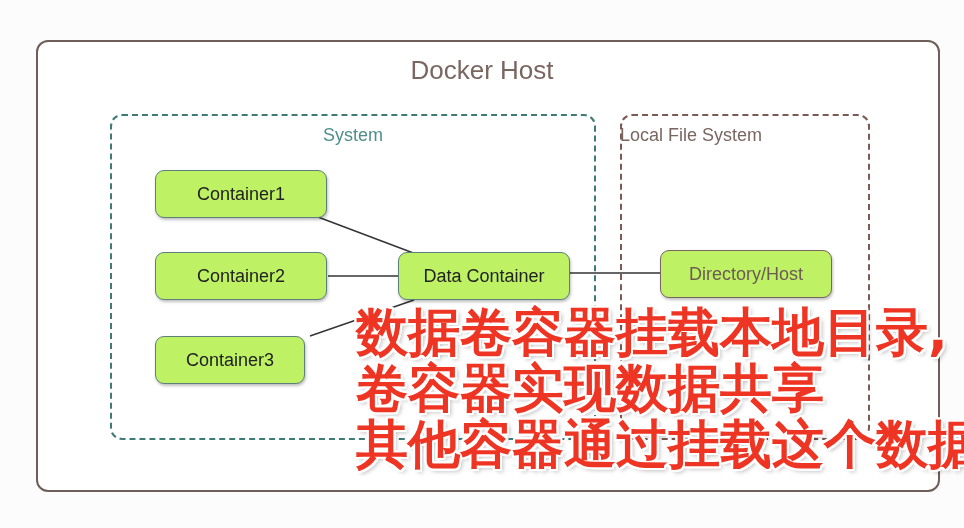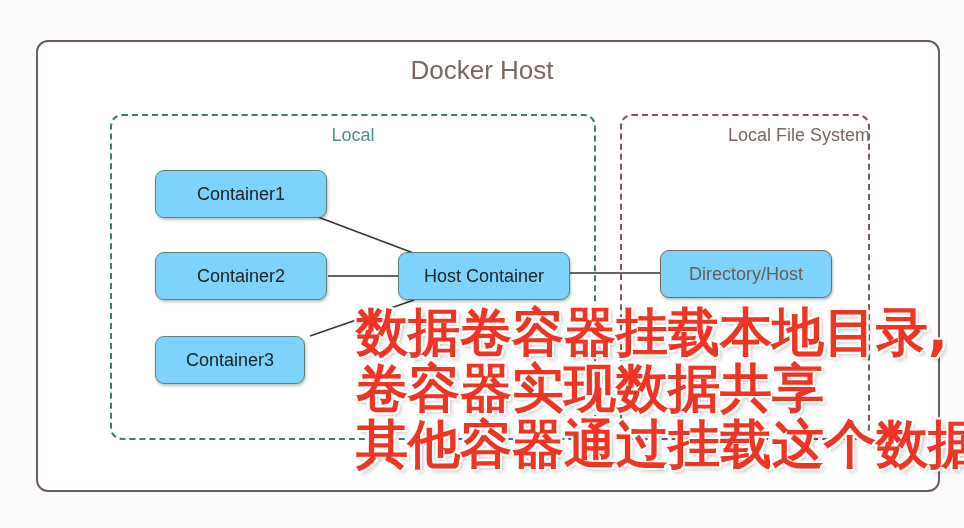--- a/index.html
+++ b/index.html
@@ -4,53 +4,53 @@
 <style>
   html,body{margin:0;padding:0;background:#fdfcfc;}
   body{width:964px;height:528px;position:relative;overflow:hidden;font-family:"Liberation Sans",sans-serif;}
   .host{position:absolute;left:36px;top:40px;width:904px;height:452px;border:2px solid #6e5d58;border-radius:12px;background:#fff;box-sizing:border-box;}
   .host-title{position:absolute;left:0;width:100%;top:46px;text-align:center;color:#7a6660;font-size:26px;margin-top:9px;}
   .region{position:absolute;box-sizing:border-box;border-radius:12px;}
   .docker{left:110px;top:114px;width:486px;height:326px;border:2.5px dashed #3f7b76;}
   .lfs{left:620px;top:114px;width:250px;height:326px;border:2.5px dashed #7a5a52;}
   .region-label{position:absolute;font-size:18px;}
   .docker-label{left:110px;width:486px;top:125px;text-align:center;color:#4f8f89;}
-  .lfs-label{left:620px;width:250px;top:125px;text-align:right;color:#7a6660;}
-  .node{position:absolute;box-sizing:border-box;border:1.6px solid #5e807c;border-radius:9px;background:#7dd3fc;
+  .lfs-label{left:620px;width:250px;top:125px;text-align:left;color:#7a6660;}
+  .node{position:absolute;box-sizing:border-box;border:1.6px solid #5e807c;border-radius:9px;background:#bef264;
         display:flex;align-items:center;justify-content:center;font-size:18px;color:#222;
         box-shadow:1px 2px 3px rgba(0,0,0,0.25);}
   .node.brown{border-color:#7a6660;color:#6b5a55;}
   svg.links{position:absolute;left:0;top:0;width:964px;height:528px;}
   .caption{position:absolute;left:356px;top:304px;color:#ee3524;font-size:52px;font-weight:bold;line-height:56px;
            font-family:"DejaVu Sans",sans-serif;
            text-shadow:2px 2px 0 #fff,-2px -2px 0 #fff,2px -2px 0 #fff,-2px 2px 0 #fff,0 2px 0 #fff,2px 0 0 #fff,0 -2px 0 #fff,-2px 0 0 #fff,3px 3px 4px rgba(0,0,0,0.25);}
   .caption div{white-space:nowrap;}
 </style>
 </head>
 <body>
 
 <div class="host"></div>
 <div class="host-title">Docker Host</div>
 
 <div class="region docker"></div>
-<div class="region-label docker-label">Local</div>
+<div class="region-label docker-label">System</div>
 
 <div class="region lfs"></div>
 <div class="region-label lfs-label">Local File System</div>
 
 <svg class="links">
   <line x1="310" y1="214" x2="416" y2="254" stroke="#333" stroke-width="1.4"></line>
   <line x1="328" y1="276" x2="398" y2="276" stroke="#333" stroke-width="1.4"></line>
   <line x1="310" y1="336" x2="414" y2="300" stroke="#333" stroke-width="1.4"></line>
   <line x1="570" y1="273" x2="660" y2="273" stroke="#333" stroke-width="1.4"></line>
 </svg>
 
 <div class="node" style="left:155px;top:170px;width:172px;height:48px;">Container1</div>
 <div class="node" style="left:155px;top:252px;width:172px;height:48px;text-align:center;">Container2</div>
 <div class="node" style="left:155px;top:336px;width:150px;height:48px;">Container3</div>
-<div class="node" style="left:398px;top:252px;width:172px;height:48px;">Host Container</div>
+<div class="node" style="left:398px;top:252px;width:172px;height:48px;">Data Container</div>
 <div class="node brown" style="left:660px;top:250px;width:172px;height:48px;">Directory/Host</div>
 
 <div class="caption">
   <div>数据卷容器挂载本地目录,</div>
   <div>卷容器实现数据共享</div>
   <div>其他容器通过挂载这个数据</div>
 </div>
 
 </body></html>

